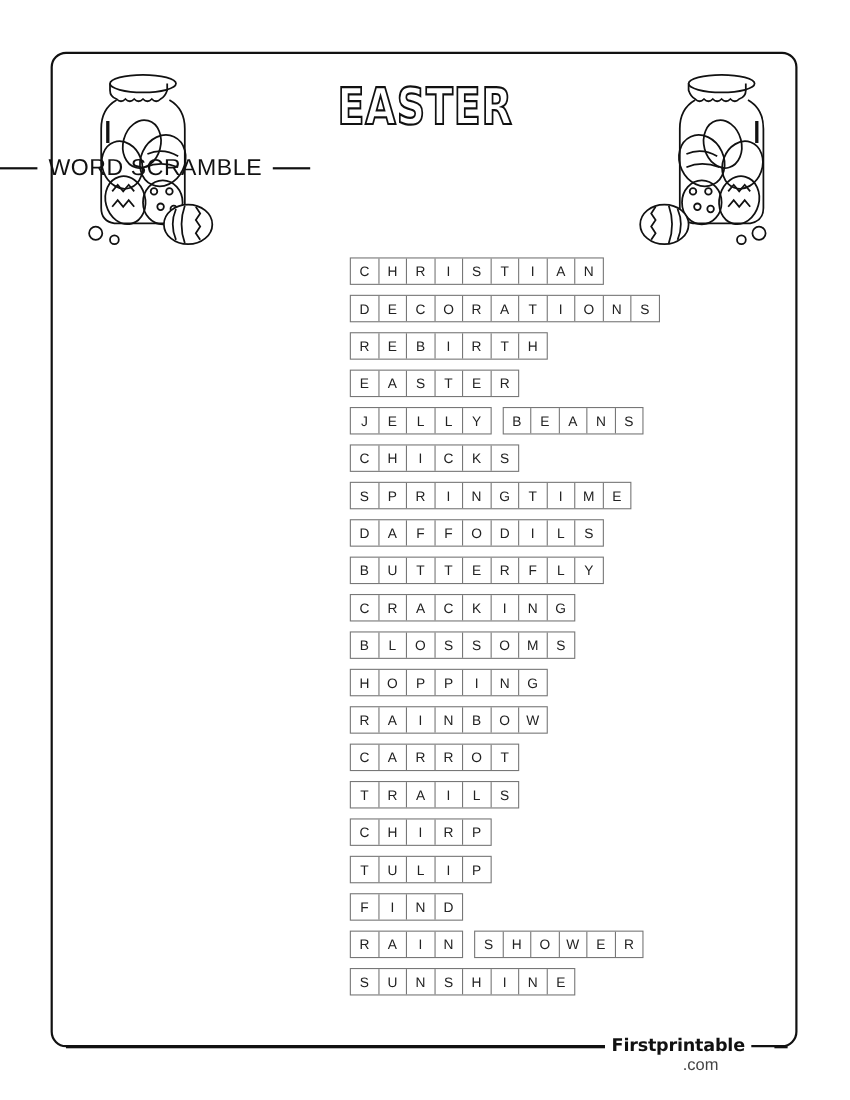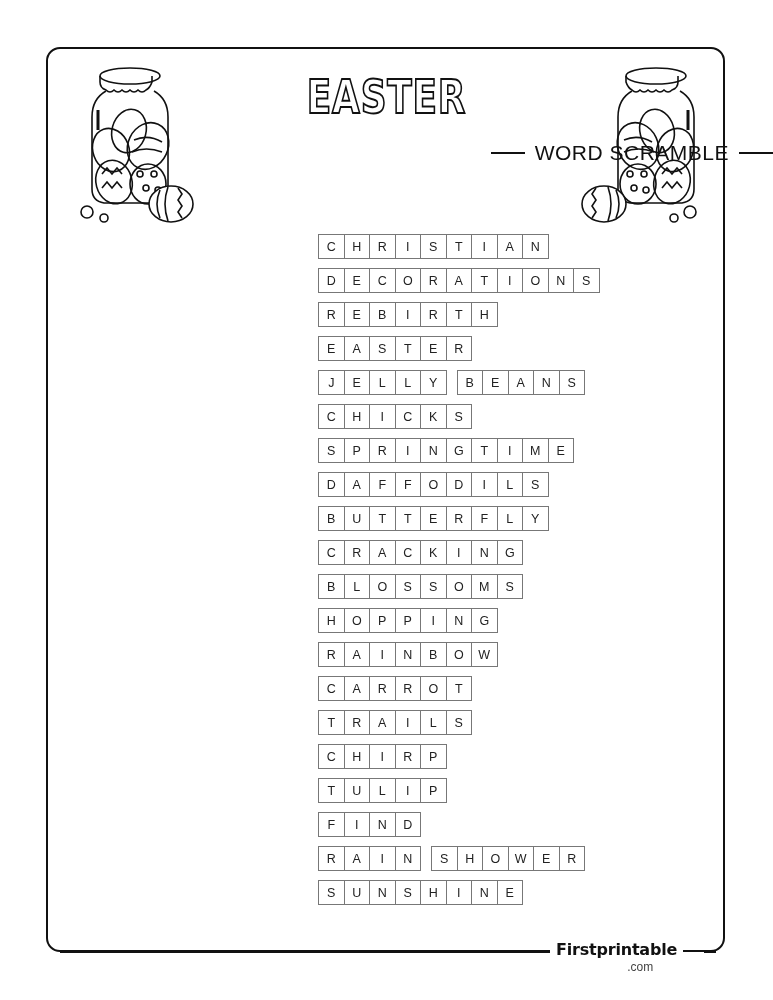--- a/index.html
+++ b/index.html
@@ -1,32 +1,32 @@
 <!DOCTYPE html>
 <html><head>
 <meta charset="utf-8">
 <style>
   html, body { margin: 0; padding: 0; background: #ffffff; }
   body { width: 773px; height: 1000px; position: relative; overflow: hidden; font-family: "Liberation Sans", sans-serif; color: #111; }
   .frame { position: absolute; left: 46px; top: 47px; width: 679px; height: 905px; border: 2px solid #111; border-radius: 14px; box-sizing: border-box; }
   .title { position: absolute; left: 0; right: 0; top: 74px; text-align: center; font-family: "DejaVu Sans", sans-serif; font-weight: bold; font-size: 46px; letter-spacing: 1px; color: #fff; -webkit-text-stroke: 2px #111; transform: scaleX(0.78); line-height: 1; }
-  .subtitle { position: absolute; left: 0; right: 0; top: 141px; text-align: center; font-size: 21px; letter-spacing: 0.5px; color: #111; display: flex; justify-content: flex-end; align-items: center; gap: 10px; }
+  .subtitle { position: absolute; left: 0; right: 0; top: 141px; text-align: center; font-size: 21px; letter-spacing: 0.5px; color: #111; display: flex; justify-content: flex-start; align-items: center; gap: 10px; }
   .subtitle .dash { display: inline-block; width: 34px; height: 2px; background: #111; }
   .jar { position: absolute; top: 64px; width: 140px; height: 162px; }
   .jar-left { left: 68px; }
   .jar-right { left: 578px; }
   .rows { position: absolute; left: 0; top: 233px; width: 773px; }
   .row { position: absolute; left: 0; height: 26px; display: flex; align-items: center; }
   .answer { position: absolute; left: 318px; top: 1px; display: flex; gap: 10px; }
   .word { display: flex; border: 1px solid #777; }
   .cell { width: 25.5px; height: 23px; border-left: 1px solid #777; box-sizing: border-box; font-size: 12.5px; display: flex; align-items: center; justify-content: center; color: #222; }
   .cell:first-child { border-left: none; width: 24.5px; }
   .footer { position: absolute; left: 550px; top: 940px; background: #fff; padding: 0 6px; }
   .brand { font-family: "DejaVu Sans", sans-serif; font-weight: bold; font-size: 16px; color: #111; letter-spacing: -0.2px; margin-top: 20px; }
-  .brand-sub { position: absolute; right: 30px; top: 20px; font-size: 12px; color: #444; }
+  .brand-sub { position: absolute; right: 30px; top: 20px; font-size: 15px; color: #444; }
   .footer-line { position: absolute; top: 951px; height: 2px; background: #111; }
 </style>
 </head>
 <body>
 
 <div class="frame"></div>
 
 <svg class="jar jar-left" viewBox="0 0 140 162" fill="none" stroke="#111" stroke-width="1.6">
   <ellipse cx="62" cy="12" rx="30" ry="8" fill="#fff"></ellipse>
   <path d="M32 12 v6 q0 6 6 8 q4 4 8 0 q4 4 8 0 q4 4 8 0 q4 4 8 0 q4 4 8 0 q4 -2 6 -8 v-6"></path>

